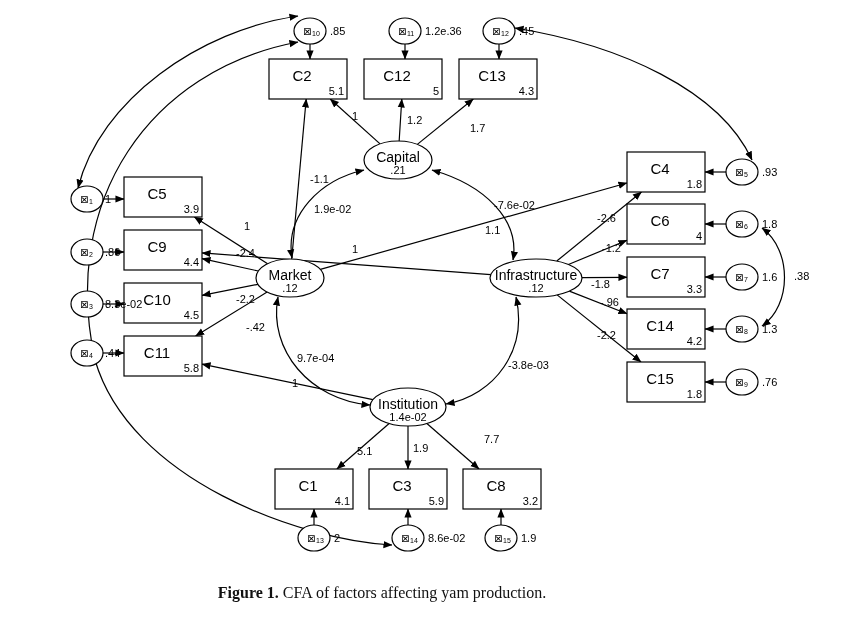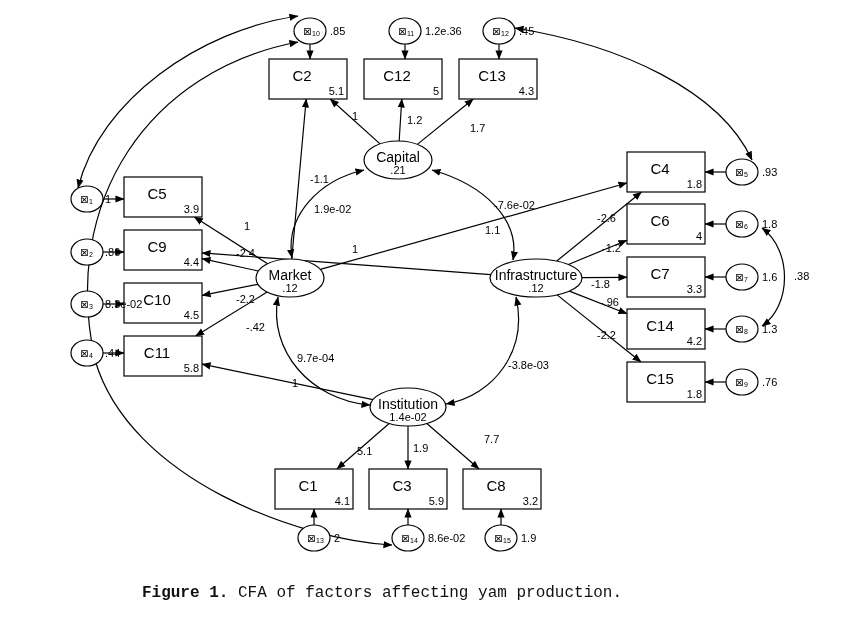--- a/index.html
+++ b/index.html
@@ -5,21 +5,21 @@
   html, body { margin:0; padding:0; background:#ffffff; }
   body { width:864px; height:622px; position:relative; overflow:hidden; font-family:"Liberation Sans", sans-serif; }
   #diagram { position:absolute; left:0; top:0; }
   .box { fill:#fff; stroke:#000; stroke-width:1.2; }
   .ell { fill:#fff; stroke:#000; stroke-width:1.2; }
   .edge { fill:none; stroke:#000; stroke-width:1.2; }
   .lbl { font-family:"Liberation Sans", sans-serif; font-size:11px; fill:#000; }
   .bname { font-family:"Liberation Sans", sans-serif; font-size:15px; fill:#000; }
   .lname { font-family:"Liberation Sans", sans-serif; font-size:14px; fill:#000; }
   .ename { font-family:"DejaVu Sans", sans-serif; font-size:10px; fill:#000; }
-  #caption { position:absolute; left:0; width:764px; top:584px; text-align:center; font-family:Liberation Mono, monospace; font-size:16px; color:#111; }
+  #caption { position:absolute; left:0; width:764px; top:584px; text-align:center; font-family:Liberation Serif, serif; font-size:16px; color:#111; }
   #caption b { font-weight:bold; }
 </style>
 </head>
 <body>
 
 <svg id="diagram" width="864" height="580" viewBox="0 0 864 580">
   <defs>
     <marker id="ah" viewBox="0 0 10 10" refX="9.5" refY="5" markerWidth="9" markerHeight="9" orient="auto-start-reverse" markerUnits="userSpaceOnUse">
       <path d="M0,1 L10,5 L0,9 z" fill="#000"></path>
     </marker>

